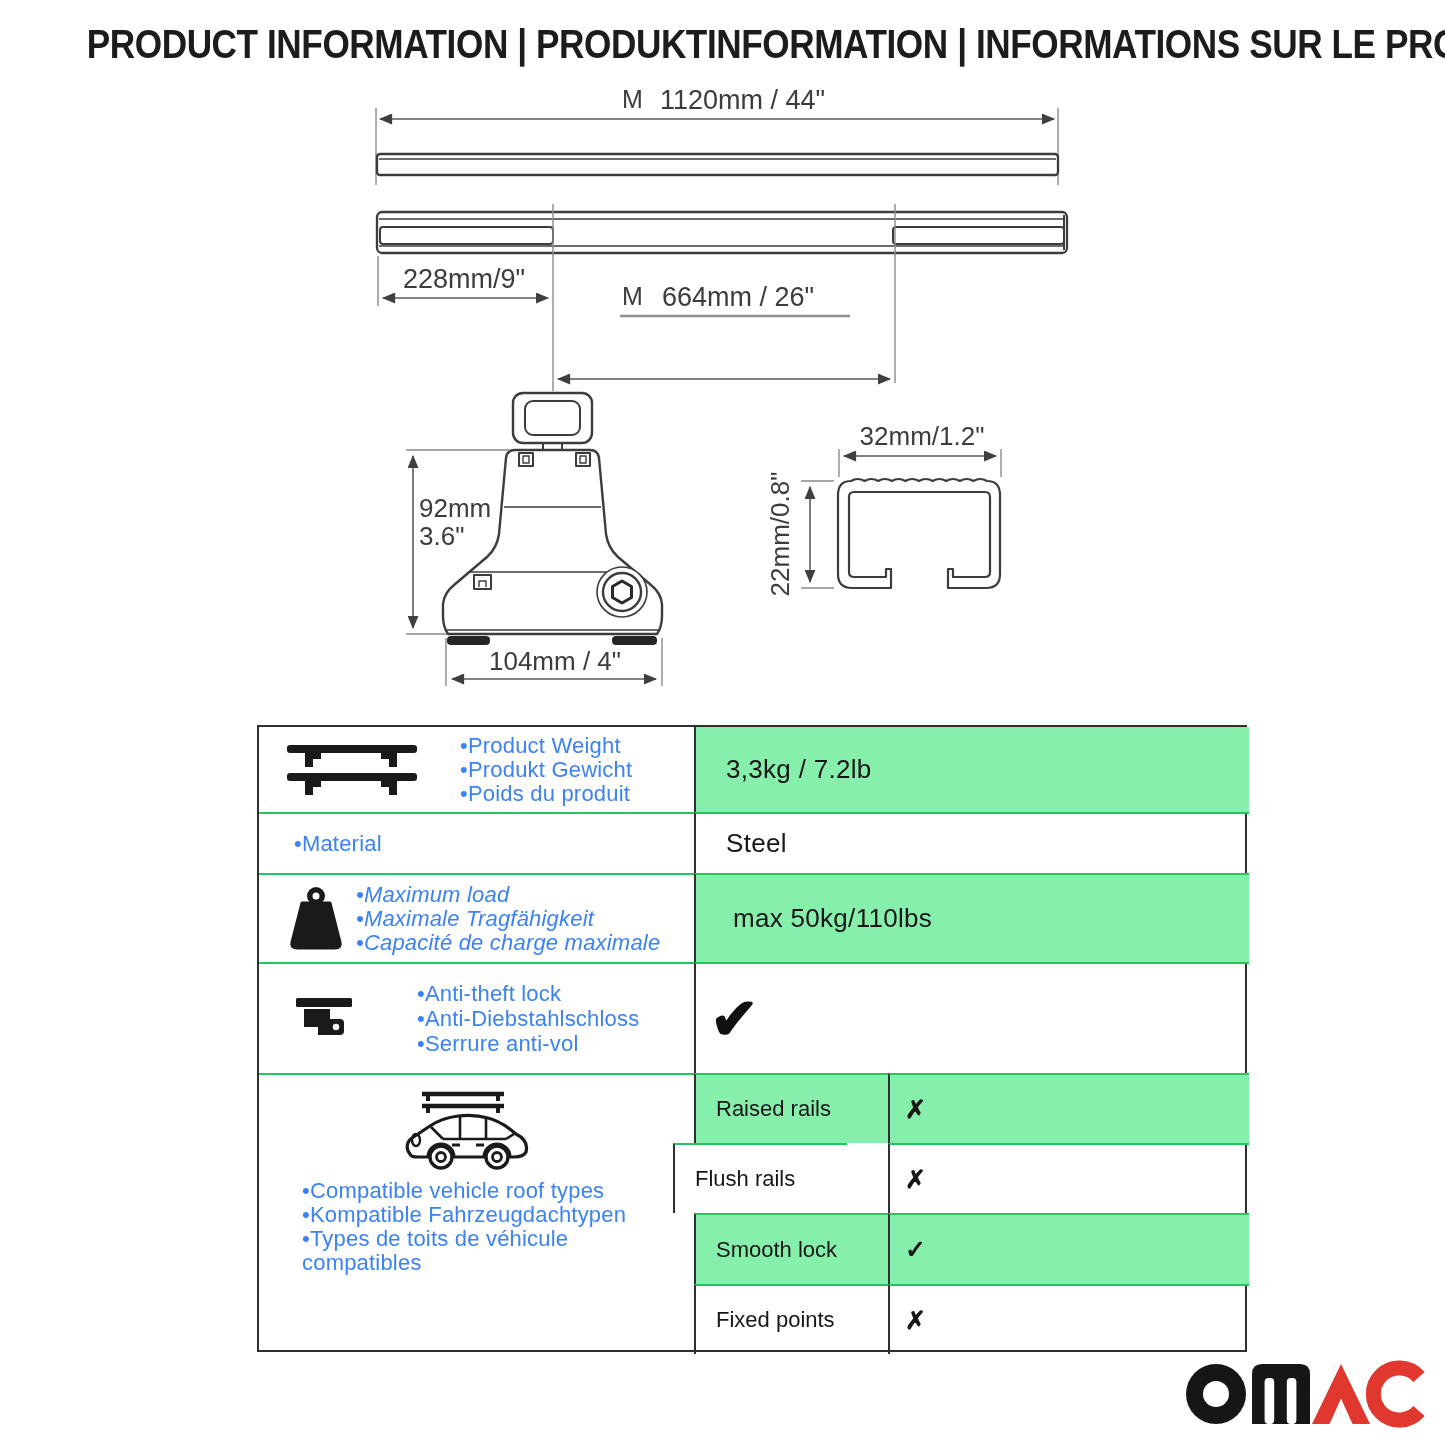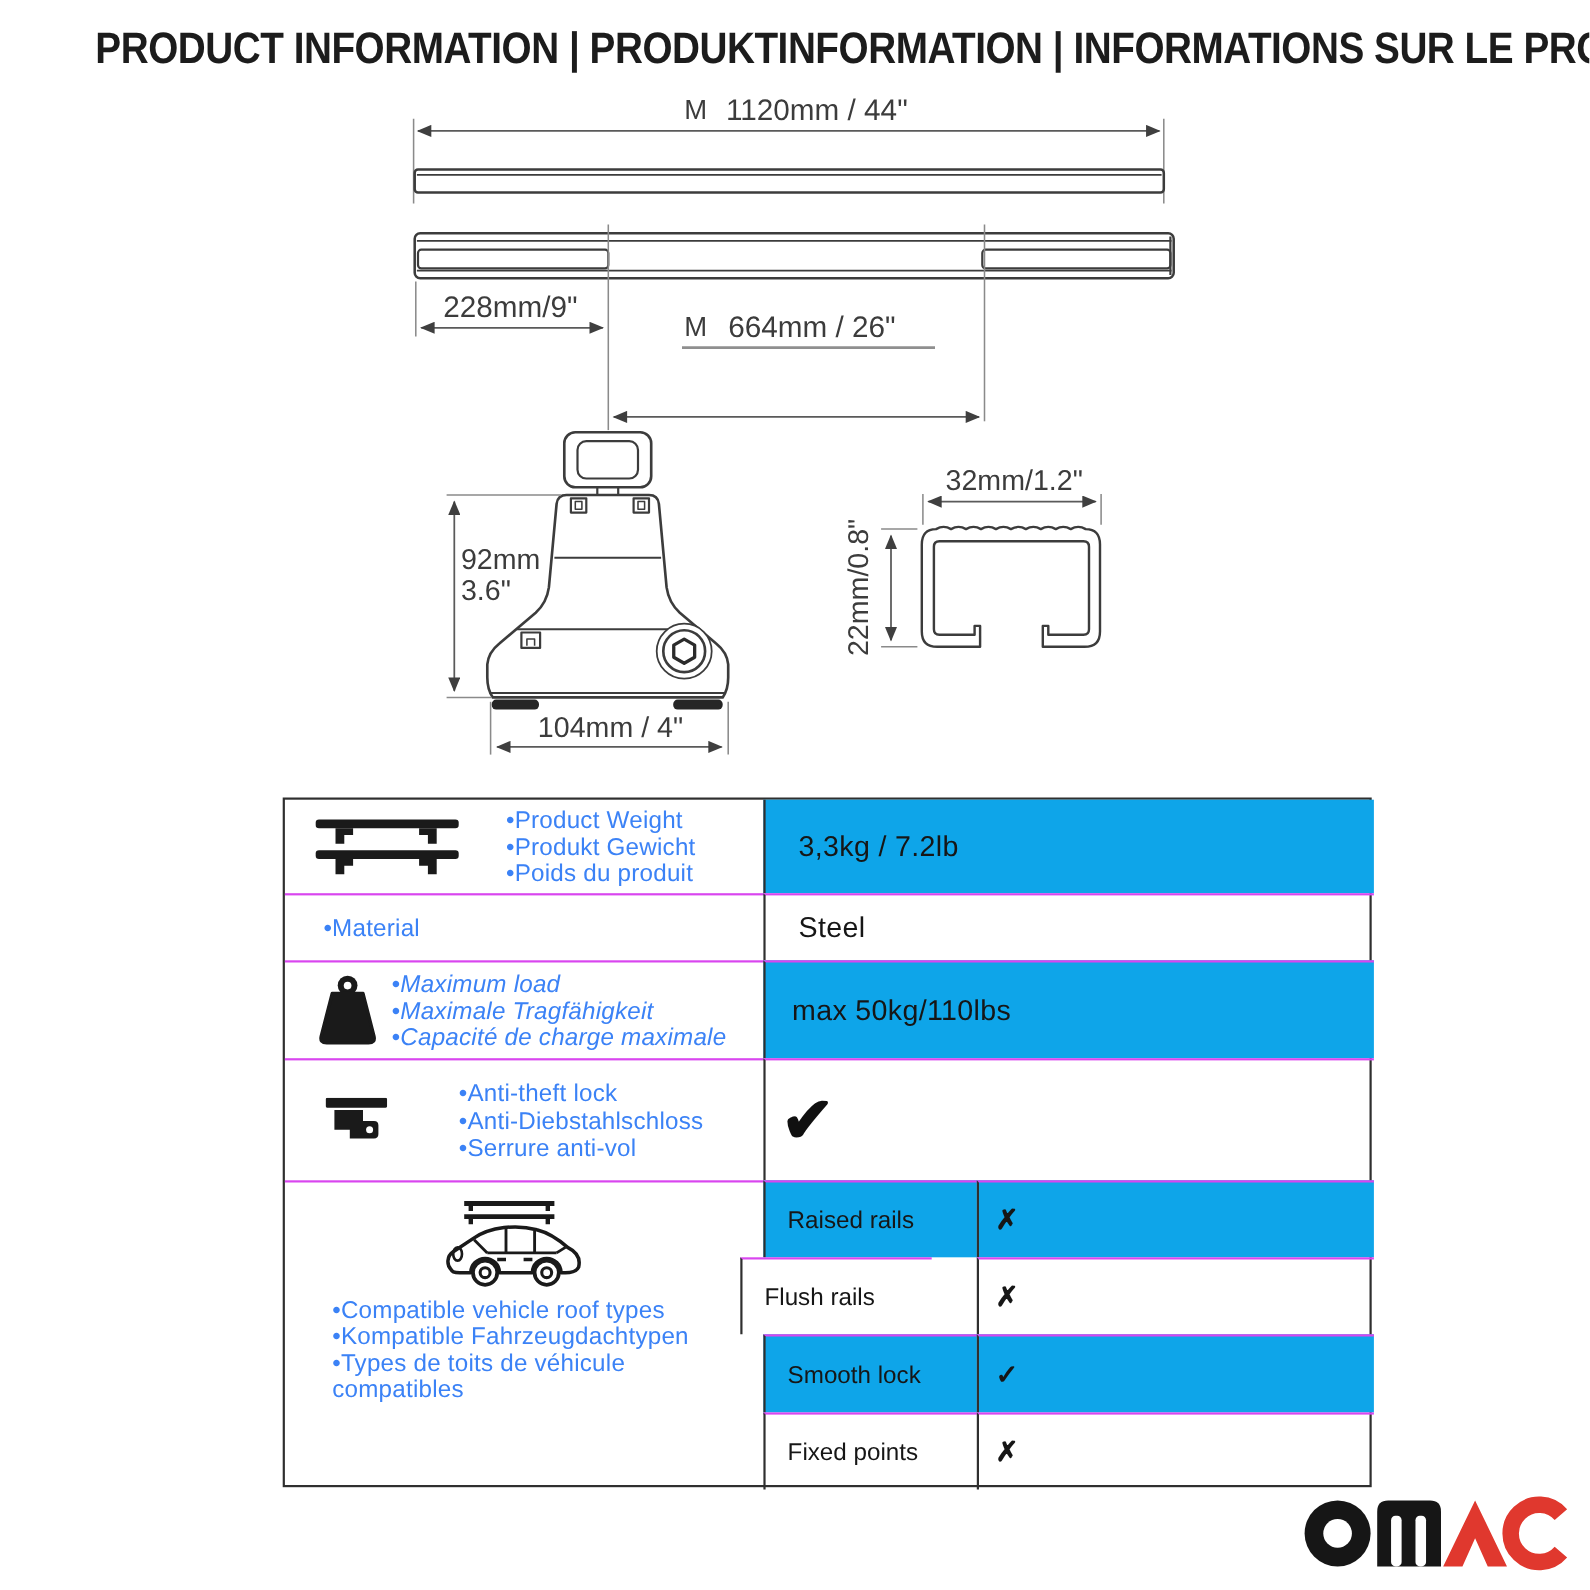--- a/index.html
+++ b/index.html
@@ -7,23 +7,23 @@
         font-family:"Liberation Sans", sans-serif;color:#1b1b1b;}
   .title{position:absolute;left:0;right:0;top:22px;text-align:center;
          font-size:40px;font-weight:700;letter-spacing:-0.5px;color:#1c1c1c;
          transform:scaleX(0.88);white-space:nowrap;}
   svg text{font-family:"Liberation Sans", sans-serif;fill:#3c3c3c;}
   .diagram{position:absolute;left:0;top:70px;}
   
   .spec-table{position:absolute;left:257px;top:725px;width:990px;height:627px;
               border:2px solid #2f2f2f;box-sizing:border-box;}
   .cell{position:absolute;box-sizing:border-box;display:flex;align-items:center;}
-  .cell.bt{border-top:2px solid #d946ef;}
+  .cell.bt{border-top:2px solid #22c55e;}
   .cell.bl{border-left:2px solid #2f2f2f;}
-  .cell.gray{background:#0ea5e9;}
+  .cell.gray{background:#86efac;}
   .labels{font-size:22px;line-height:24px;color:#3b82f6;letter-spacing:0.2px;}
   .value{font-size:26px;color:#161616;letter-spacing:0.3px;}
   .sublabel{font-size:22px;color:#161616;padding-left:20px;}
   .mark{font-size:25px;font-weight:700;color:#161616;padding-left:15px;}
   .bigcheck{font-size:58px;font-weight:700;color:#101010;margin-left:14px;line-height:1;}
   .icon-abs{position:absolute;}
   .lbl-abs{position:absolute;}
   .logo{position:absolute;left:1185px;top:1352px;}
 </style>
 </head>
@@ -163,21 +163,21 @@
         <circle cx="28" cy="10" r="3.5" fill="#fff"></circle>
         <path d="M14,17 h28 l10,39 q1.5,6 -5,6 H9 q-6.5,0 -5,-6 Z" fill="#1a1a1a" stroke="#1a1a1a" stroke-width="3" stroke-linejoin="round"></path>
       </svg>
       <div class="labels" style="margin-left:97px;">
         <div>•Maximum load</div>
         <div>•Maximale Tragfähigkeit</div>
         <div>•Capacité de charge maximale</div>
       </div>
     </div>
     <div class="cell bt bl gray" style="left:435px;top:146px;width:555px;height:89px;">
-      <div class="value" style="margin-left:24px;">max 50kg/110lbs</div>
+      <div class="value" style="margin-left:37px;">max 50kg/110lbs</div>
     </div>
 
     <div class="cell bt" style="left:0;top:235px;width:435px;height:111px;">
       <svg class="icon-abs" style="left:37px;top:34px;" width="56" height="42" viewBox="0 0 56 42">
         <rect x="0" y="0" width="56" height="9" rx="1.5" fill="#1a1a1a"></rect>
         <path d="M8,11 H34 V21 H44 Q48,21 48,25 V33 Q48,37 44,37 H22 V29 H8 Z" fill="#1a1a1a"></path>
         <circle cx="40" cy="29" r="3.2" fill="#fff"></circle>
       </svg>
       <div class="labels" style="margin-left:158px;line-height:25px;">
         <div>•Anti-theft lock</div>

